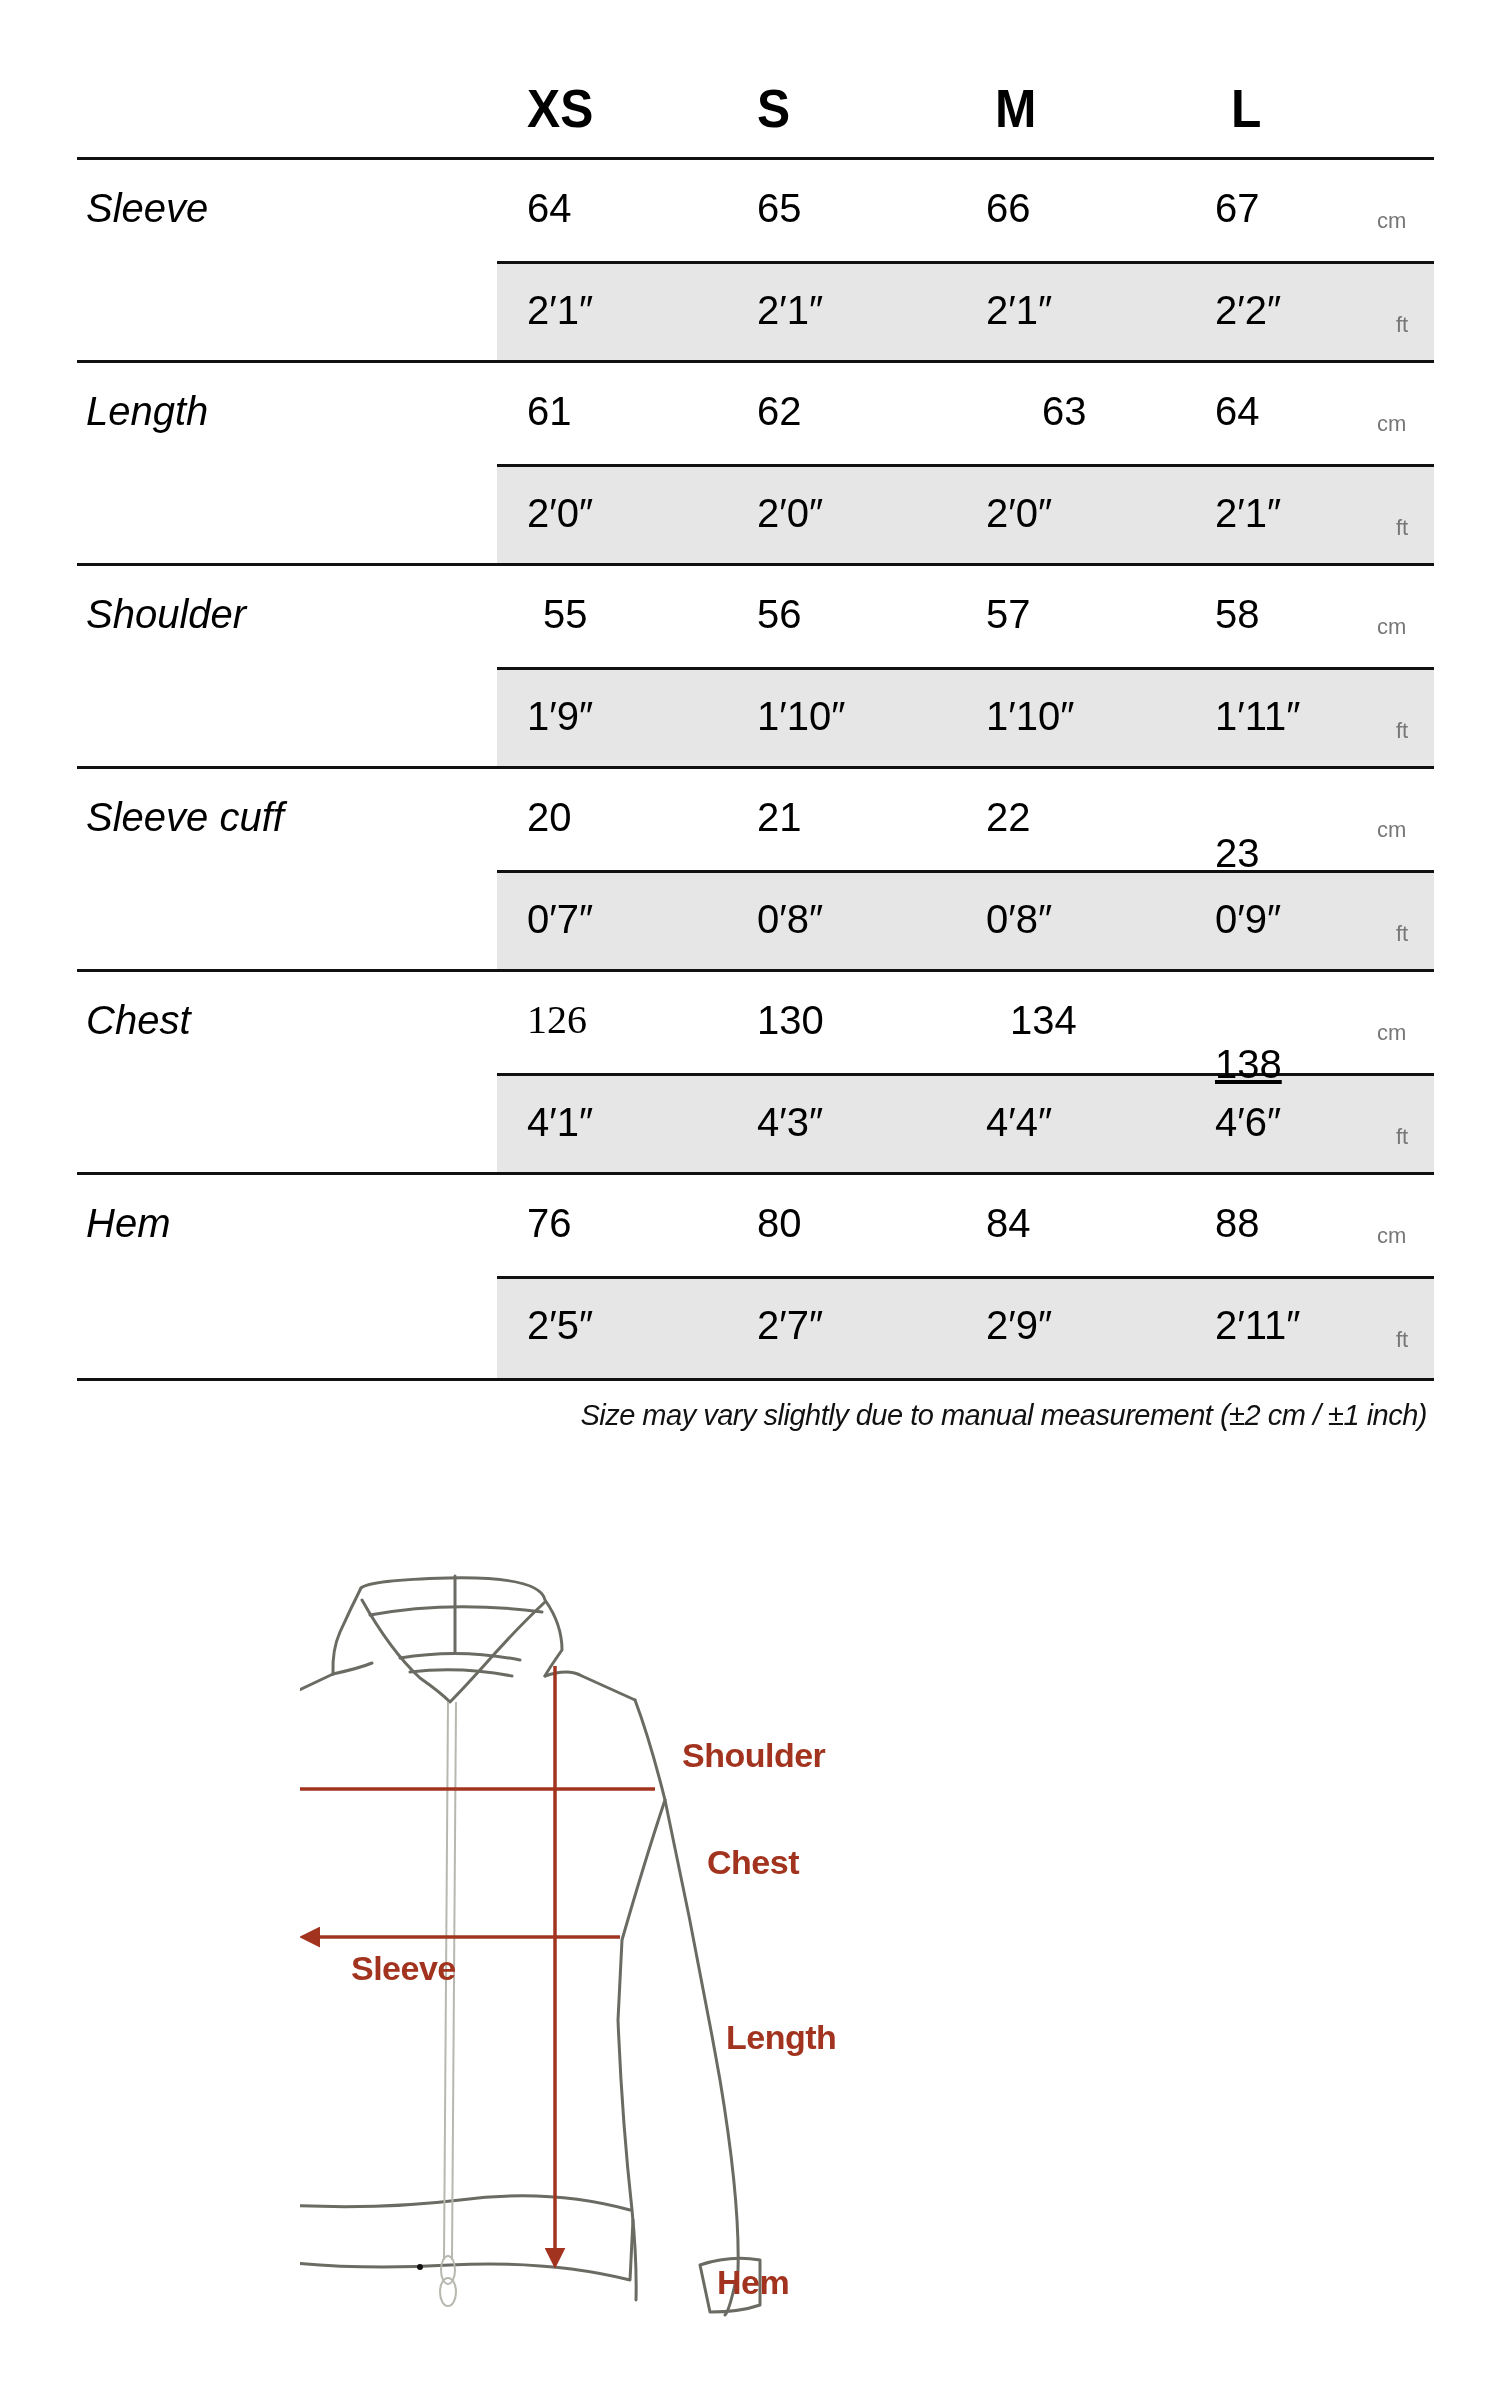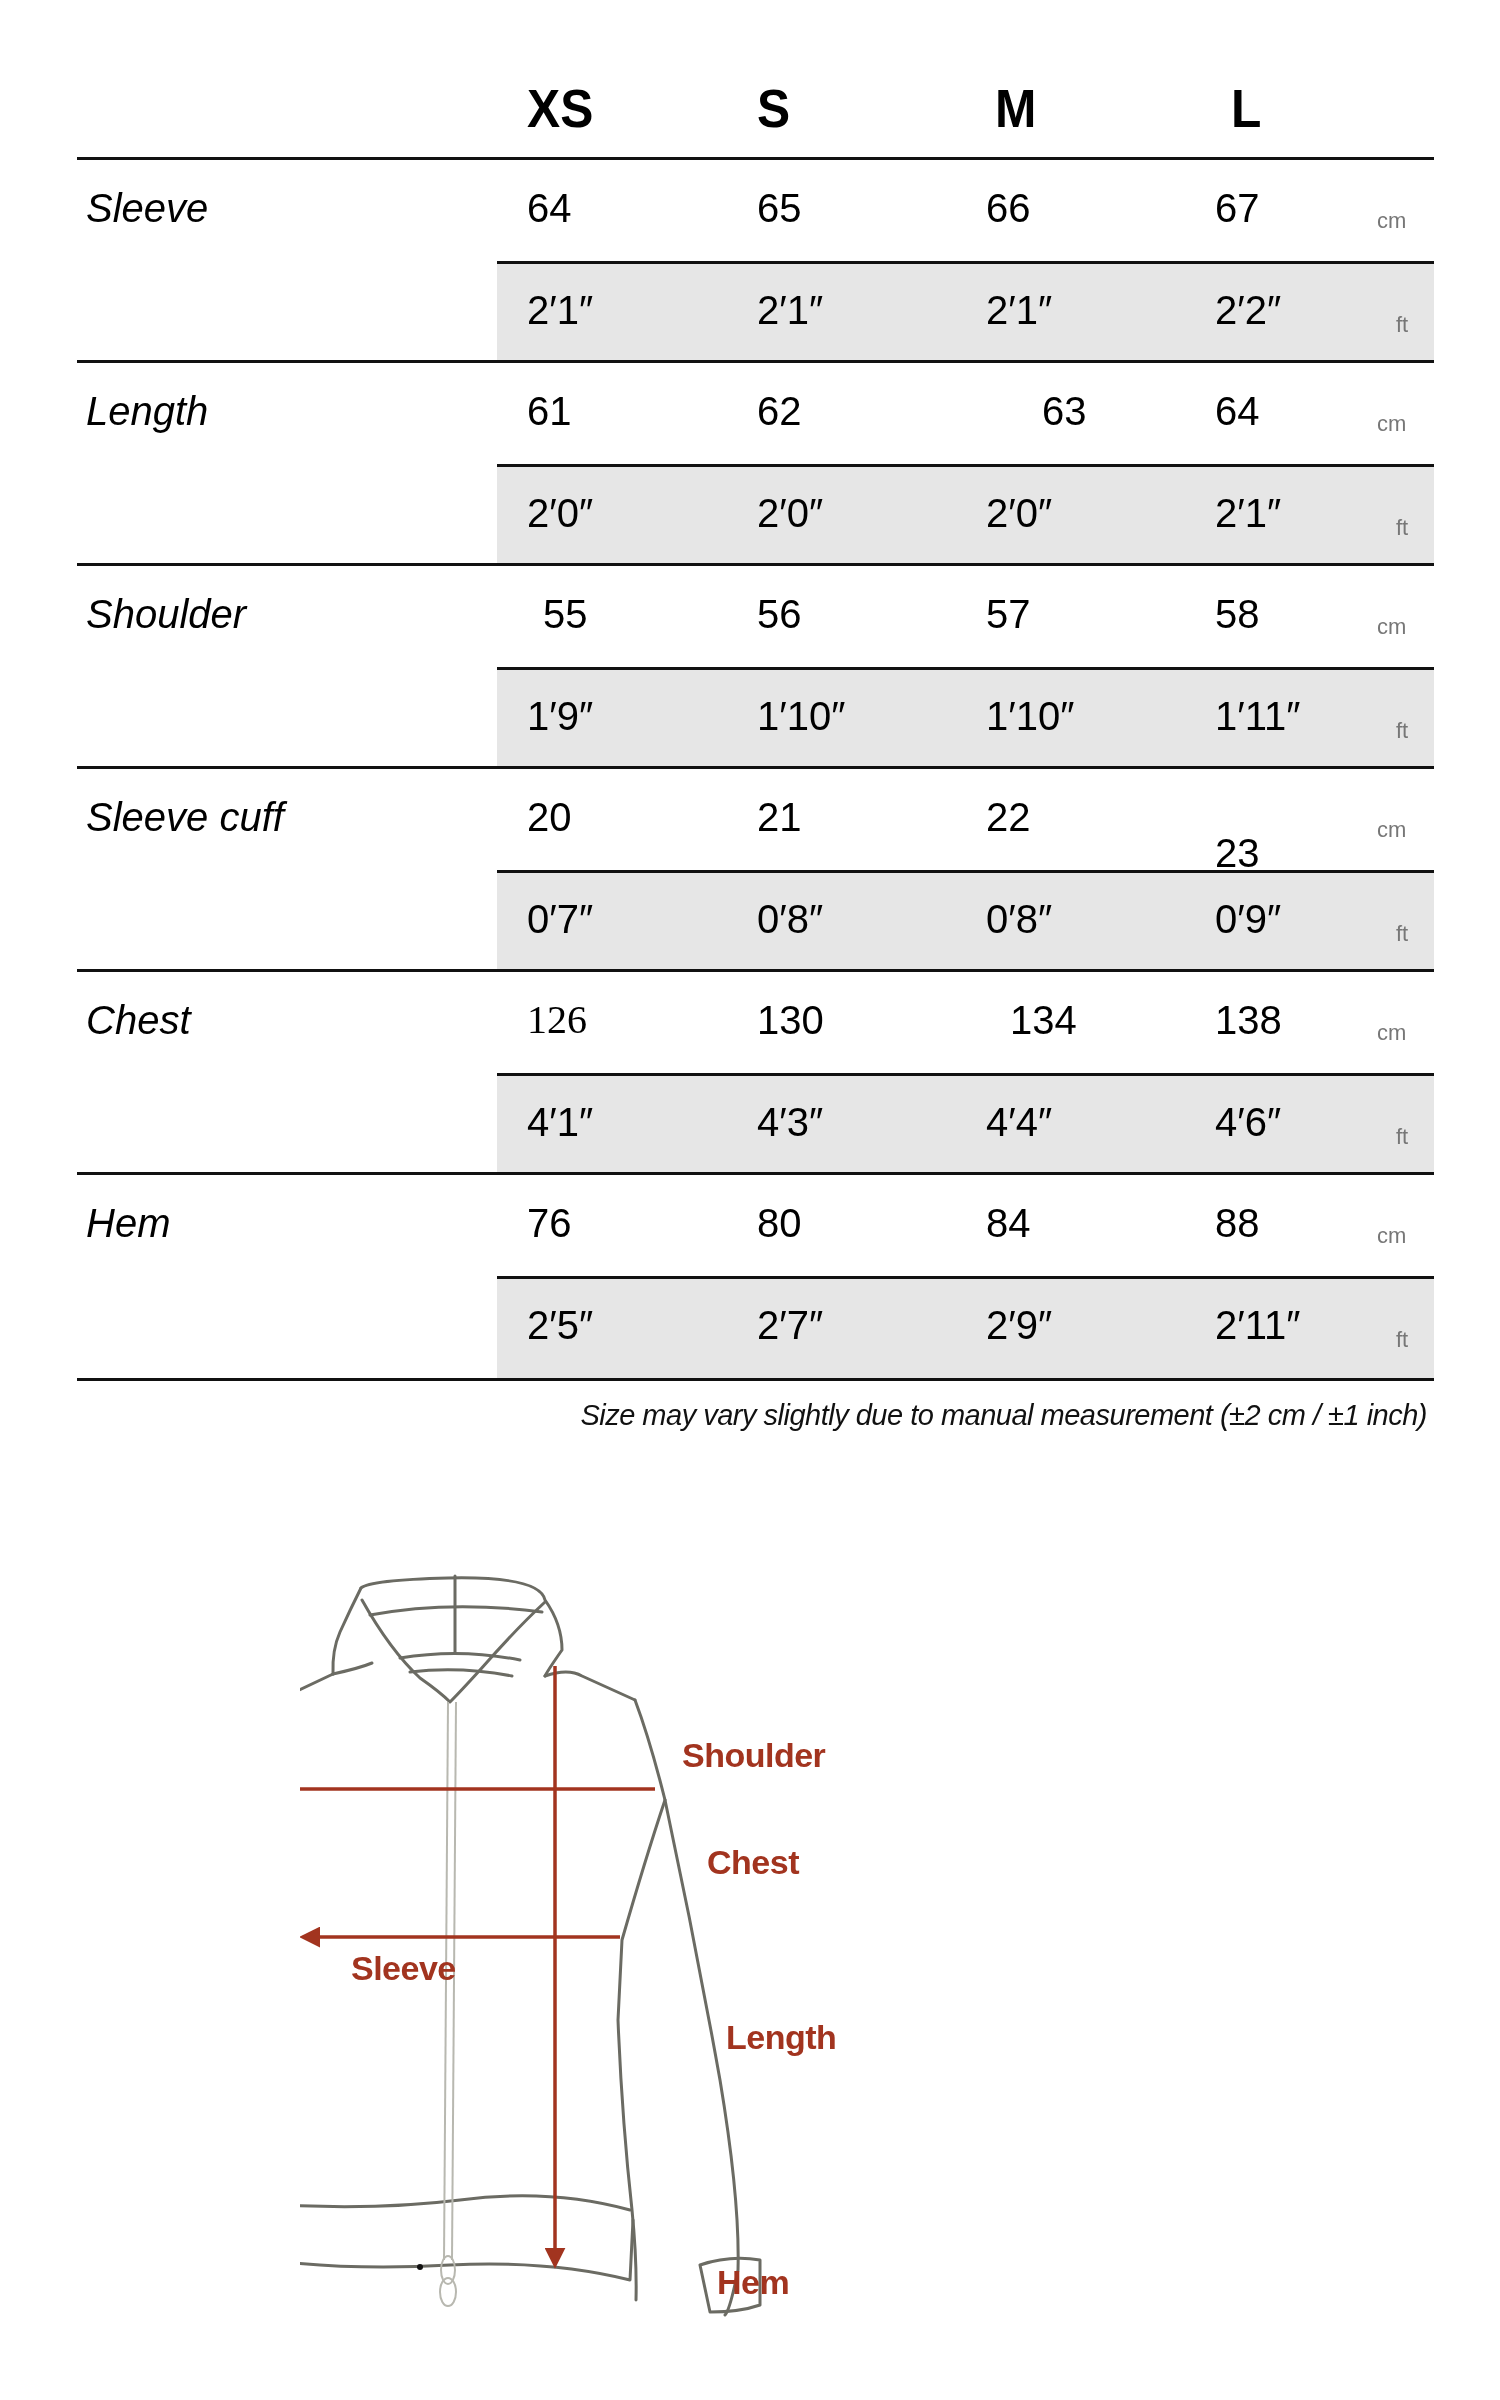--- a/index.html
+++ b/index.html
@@ -82,21 +82,21 @@
       <div class="cell" style="left:1215px;top:895.5px;">0′9″</div>
       <div class="unit" style="left:1377px;top:817px;">cm</div>
       <div class="unit" style="left:1396px;top:920.5px;">ft</div>
       <div class="gray" style="top:1075.5px;"></div>
       <div class="subrule" style="top:1072.5px;"></div>
       <div class="rule" style="top:969px;"></div>
       <div class="label" style="top:997px;">Chest</div>
       <div class="cell" style="left:527px;top:997px;font-family:Liberation Serif, serif;">126</div>
       <div class="cell" style="left:757px;top:997px;">130</div>
       <div class="cell" style="left:986px;top:997px;margin-left:24px;">134</div>
-      <div class="cell" style="left:1215px;top:997px;">138</div>
+      <div class="cell" style="left:1215px;top:1041px;text-decoration:underline;">138</div>
       <div class="cell" style="left:527px;top:1098.5px;">4′1″</div>
       <div class="cell" style="left:757px;top:1098.5px;">4′3″</div>
       <div class="cell" style="left:986px;top:1098.5px;">4′4″</div>
       <div class="cell" style="left:1215px;top:1098.5px;">4′6″</div>
       <div class="unit" style="left:1377px;top:1020px;">cm</div>
       <div class="unit" style="left:1396px;top:1123.5px;">ft</div>
       <div class="gray" style="top:1278.5px;"></div>
       <div class="subrule" style="top:1275.5px;"></div>
       <div class="rule" style="top:1172px;"></div>
       <div class="label" style="top:1200px;">Hem</div>

